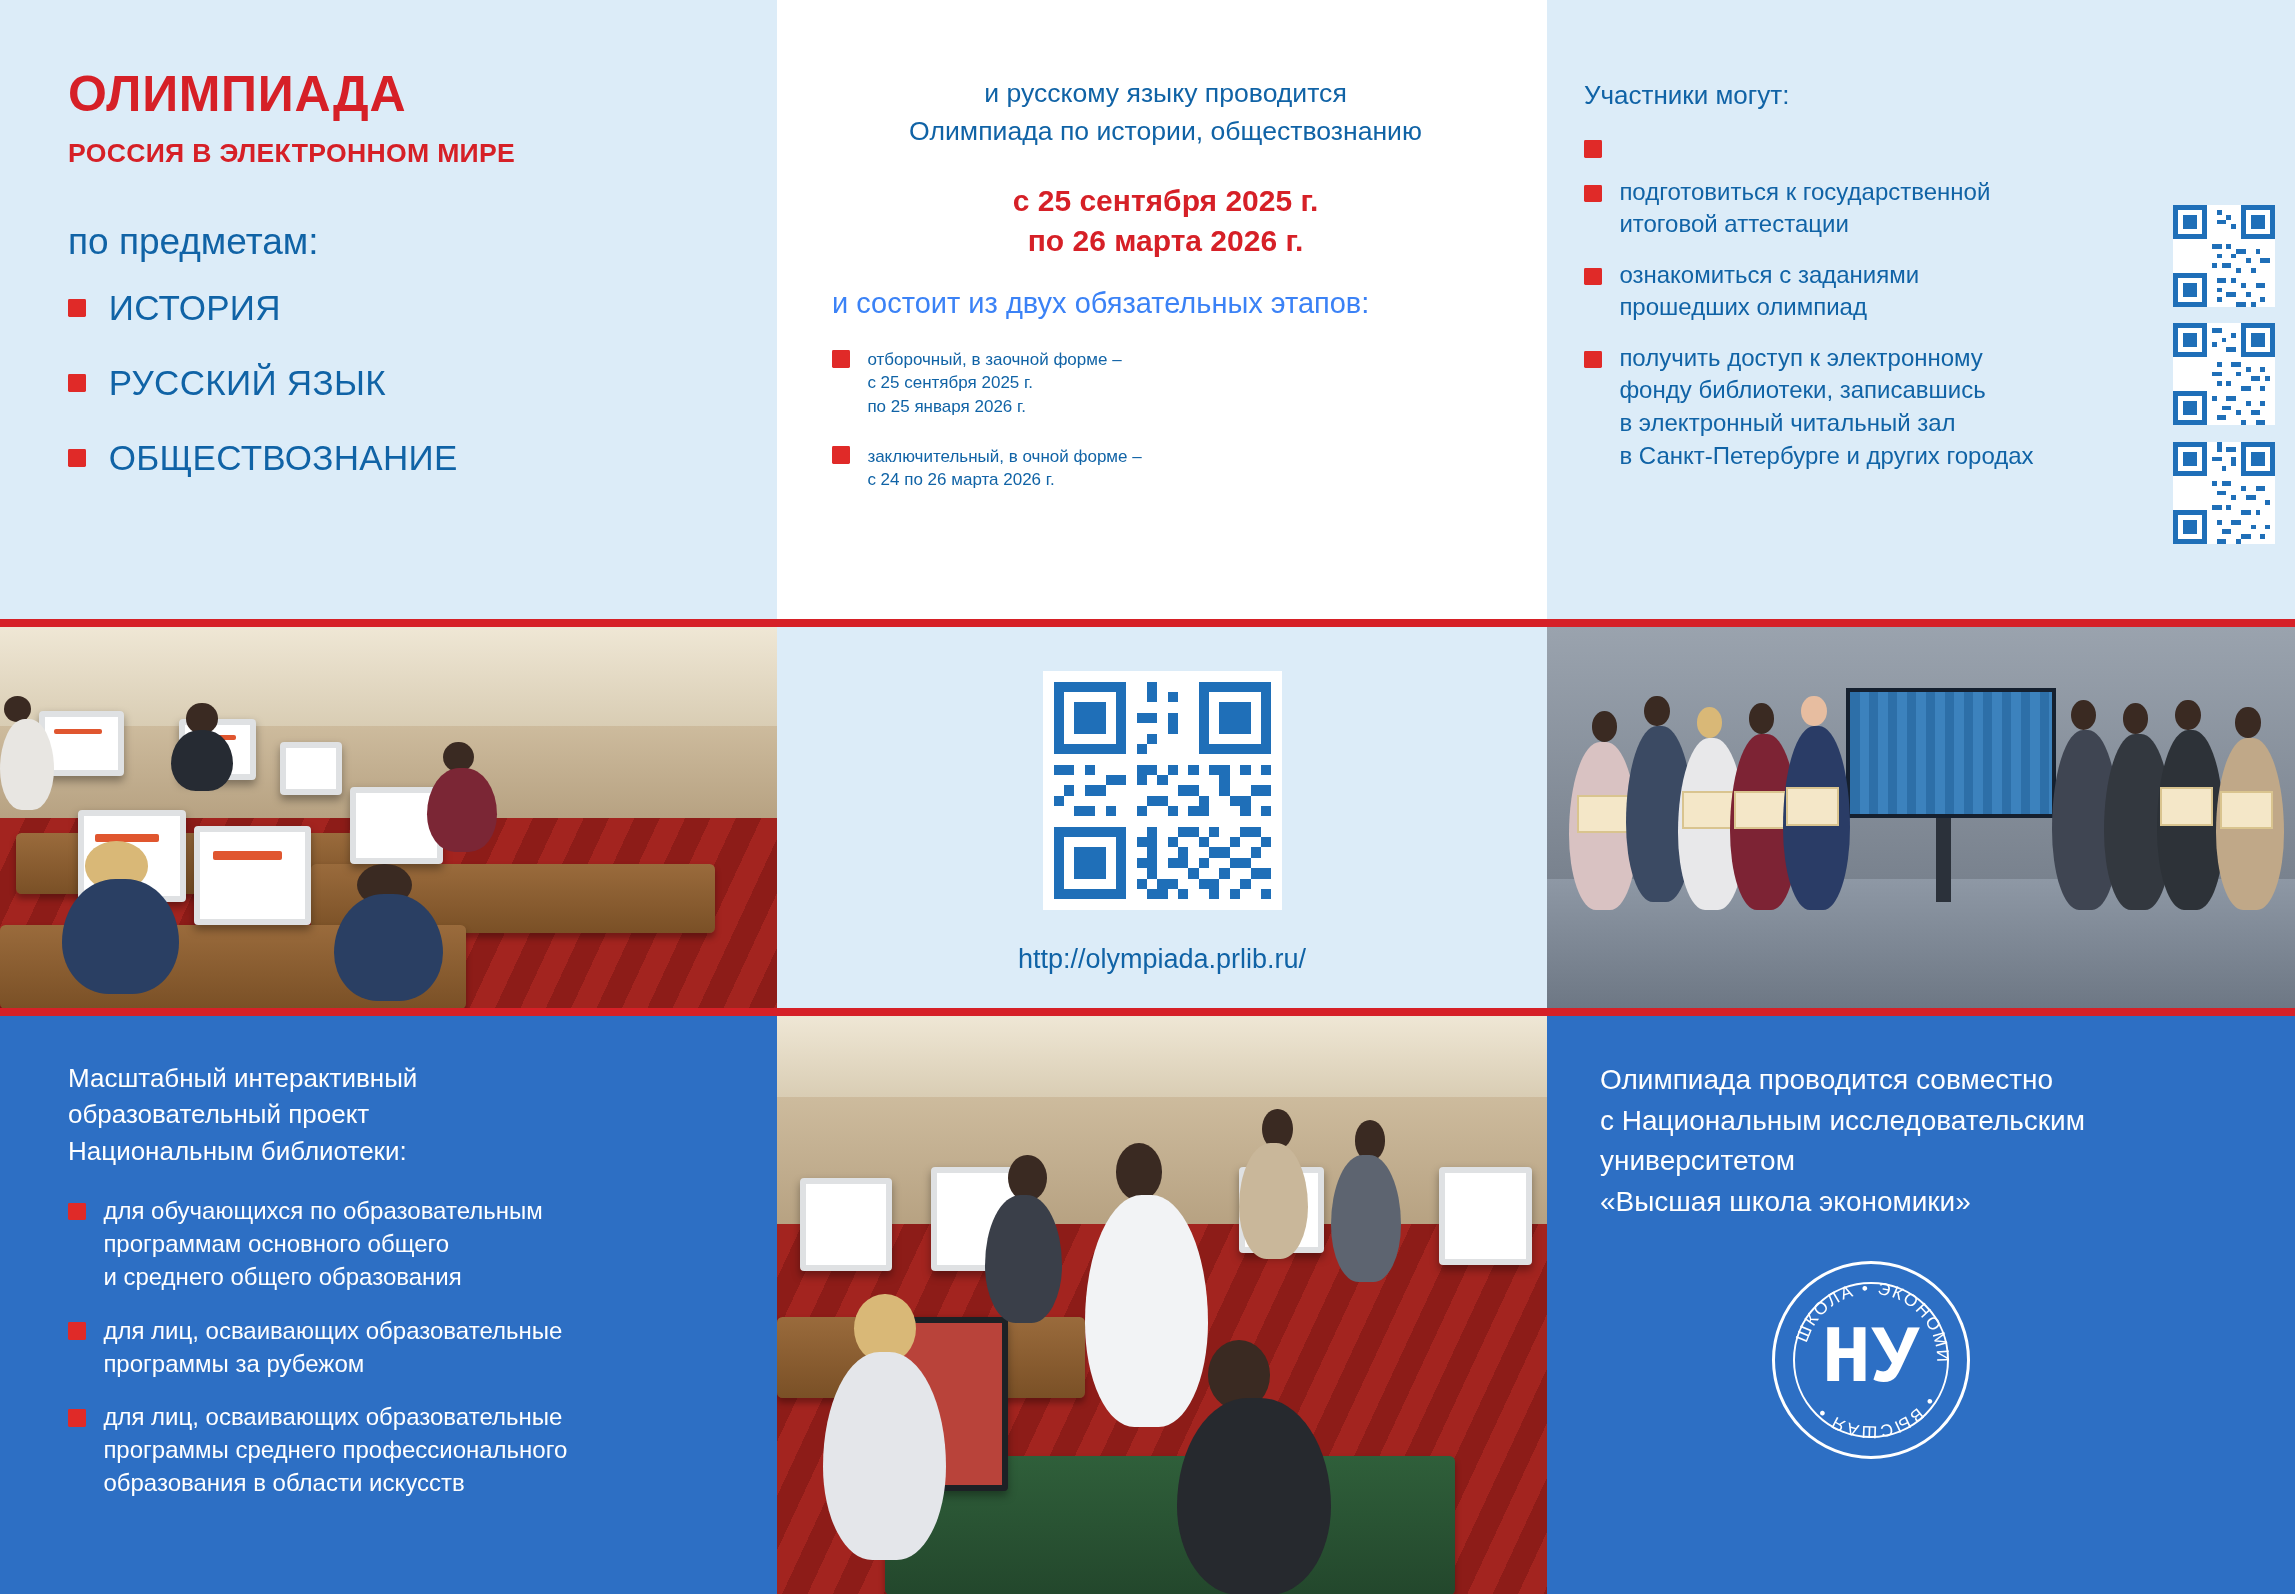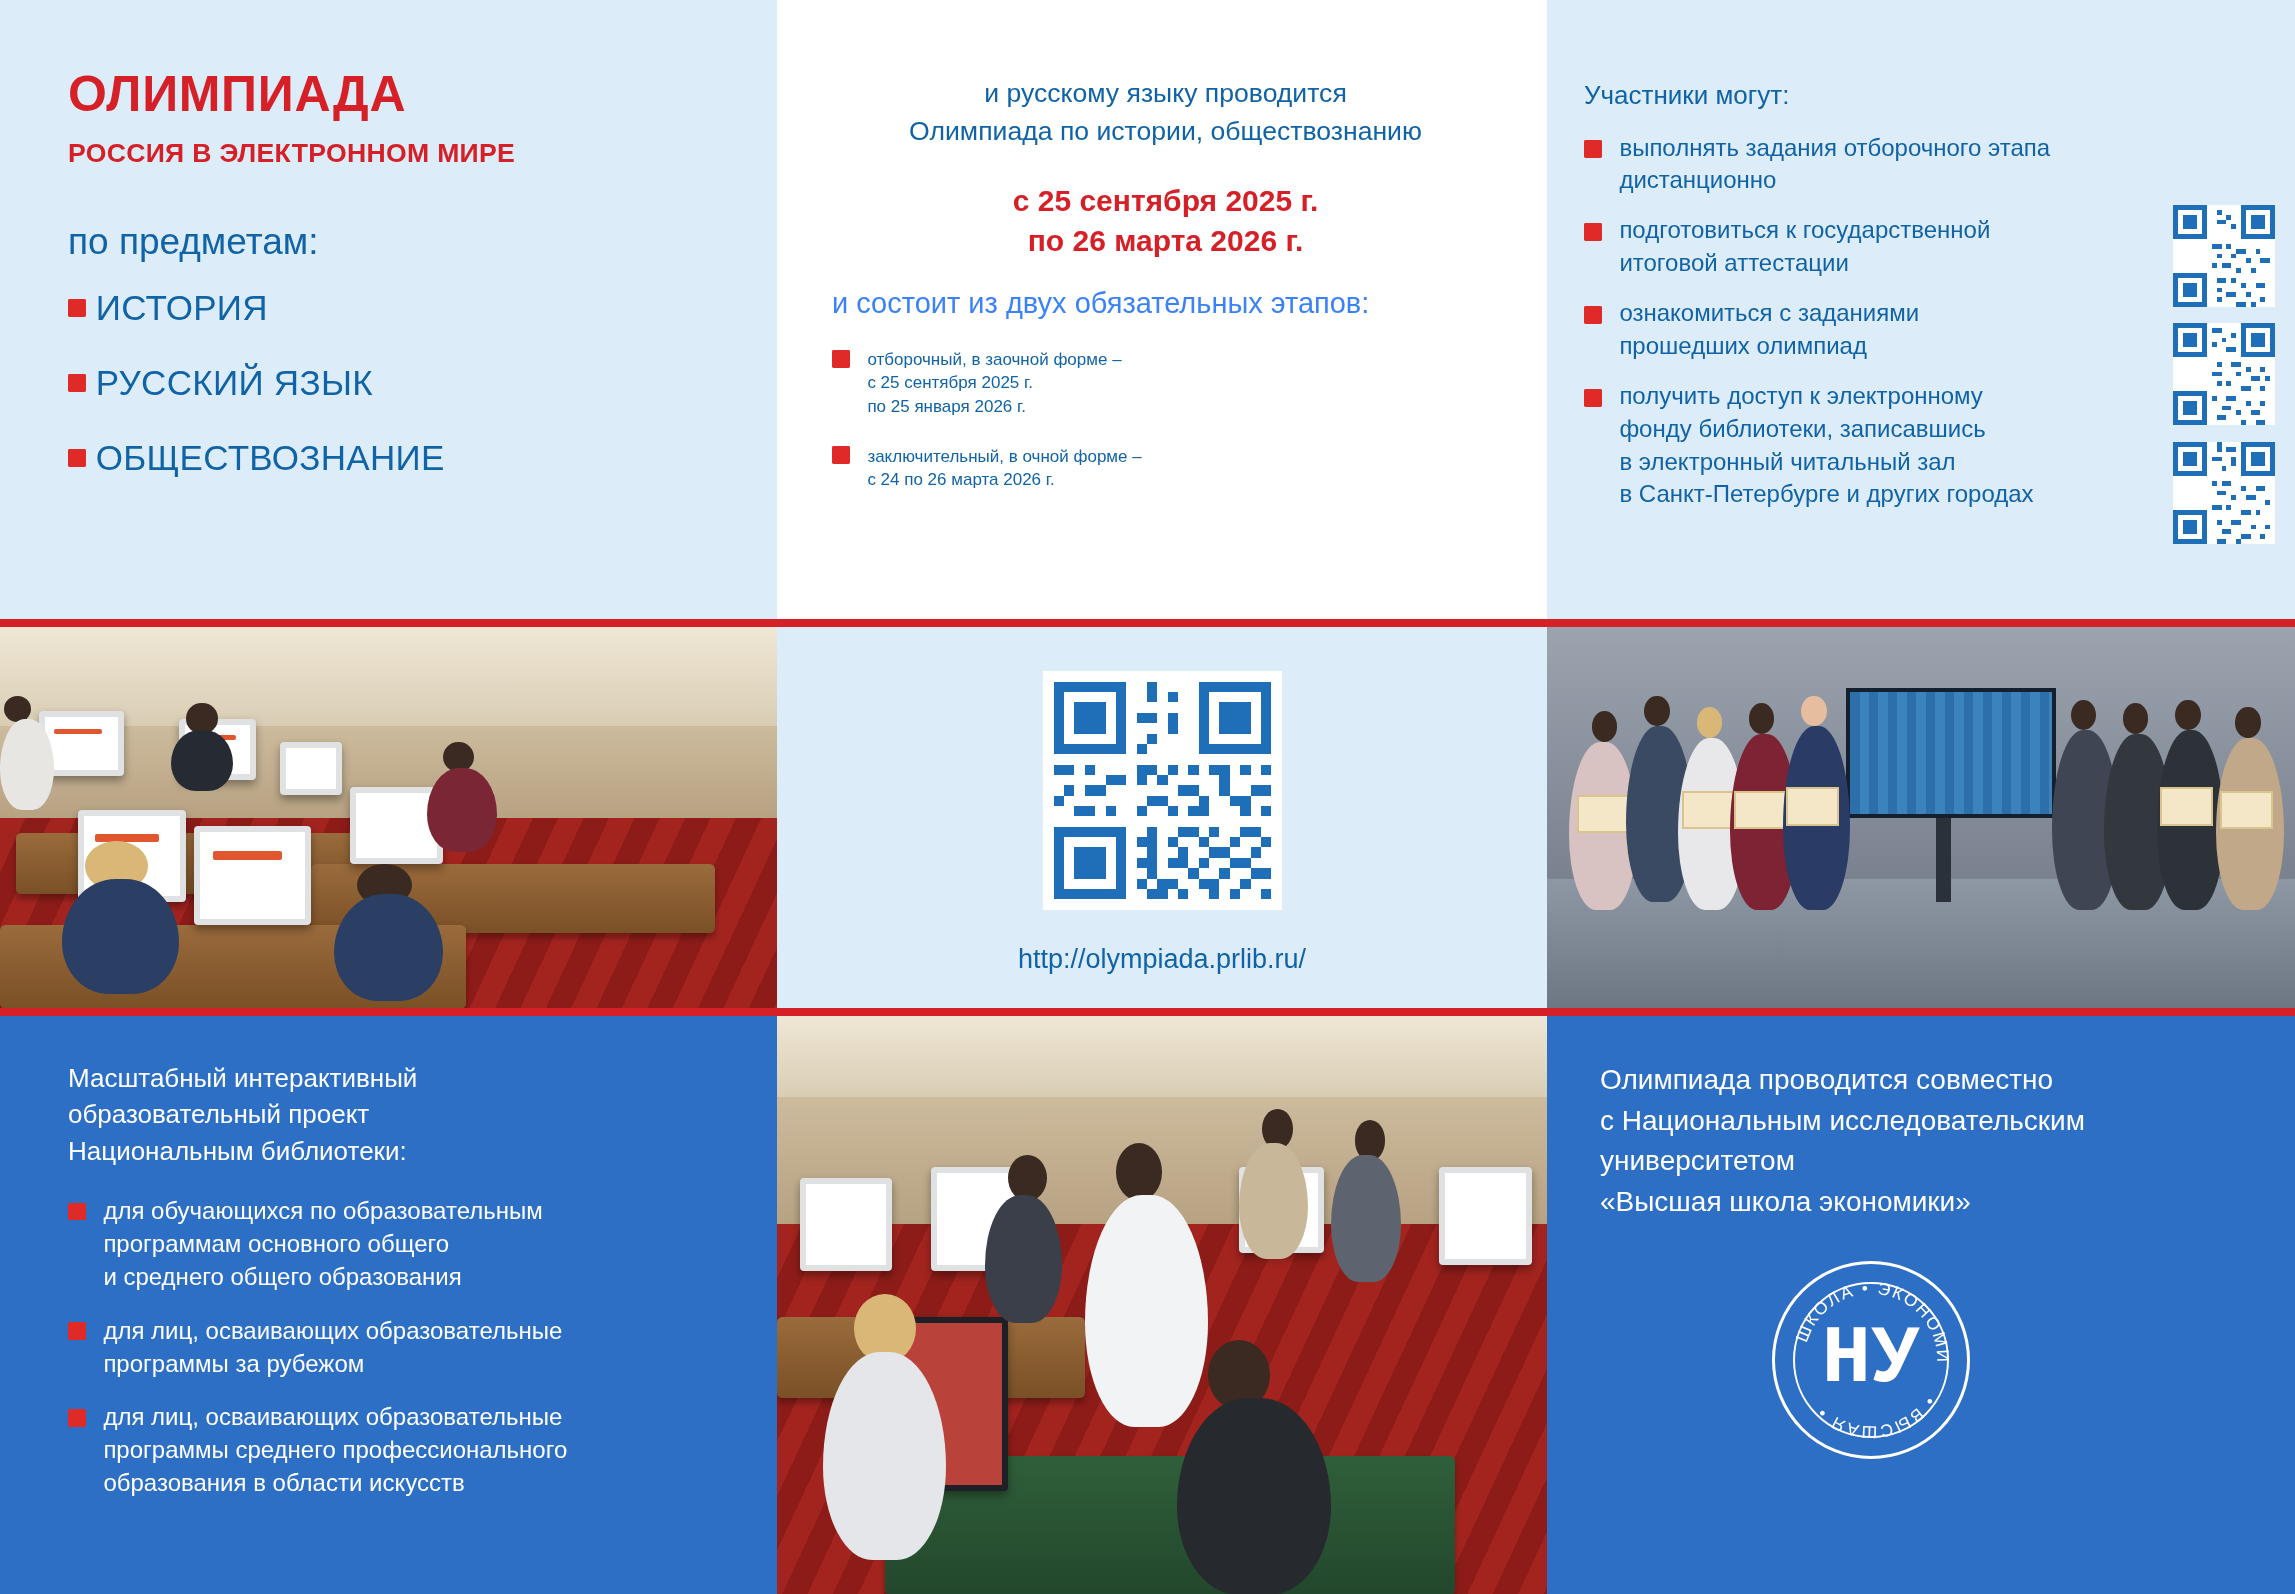--- a/index.html
+++ b/index.html
@@ -39,21 +39,21 @@
   }
   .title-sub{
     margin-top:17.7px;
     font-size:26.6px;font-weight:bold;color:#d62027;letter-spacing:0.3px;
   }
   .subjects-label{
     margin-top:52px;font-size:37px;color:#1063a6;
   }
   .subject-list{margin-top:24.5px;}
   .subject-row{
-    display:flex;align-items:center;gap:10px;margin-bottom:35px;
+    display:flex;align-items:center;gap:23px;margin-bottom:35px;
   }
   .sq{
     width:17.7px;height:17.7px;background:#e02a28;flex:0 0 auto;border-radius:1.4px;
   }
   .subject-text{
     font-size:35px;color:#1063a6;letter-spacing:0.3px;
   }
 
   
   .mid-head{
@@ -251,22 +251,20 @@
         </div>
       </div>
     </div>
 
     <div class="col-right">
       <div class="right-head">Участники могут:</div>
 
       <div>
         <div class="right-item">
           <span class="sq"></span>
-          <span class="right-item-text" style="white-space:pre-line">выполнять задания отборочного этапа
-дистанционно</span>
         </div>
         <div class="right-item">
           <span class="sq"></span>
           <span class="right-item-text" style="white-space:pre-line">подготовиться к государственной
 итоговой аттестации</span>
         </div>
         <div class="right-item">
           <span class="sq"></span>
           <span class="right-item-text" style="white-space:pre-line">ознакомиться с заданиями
 прошедших олимпиад</span>

